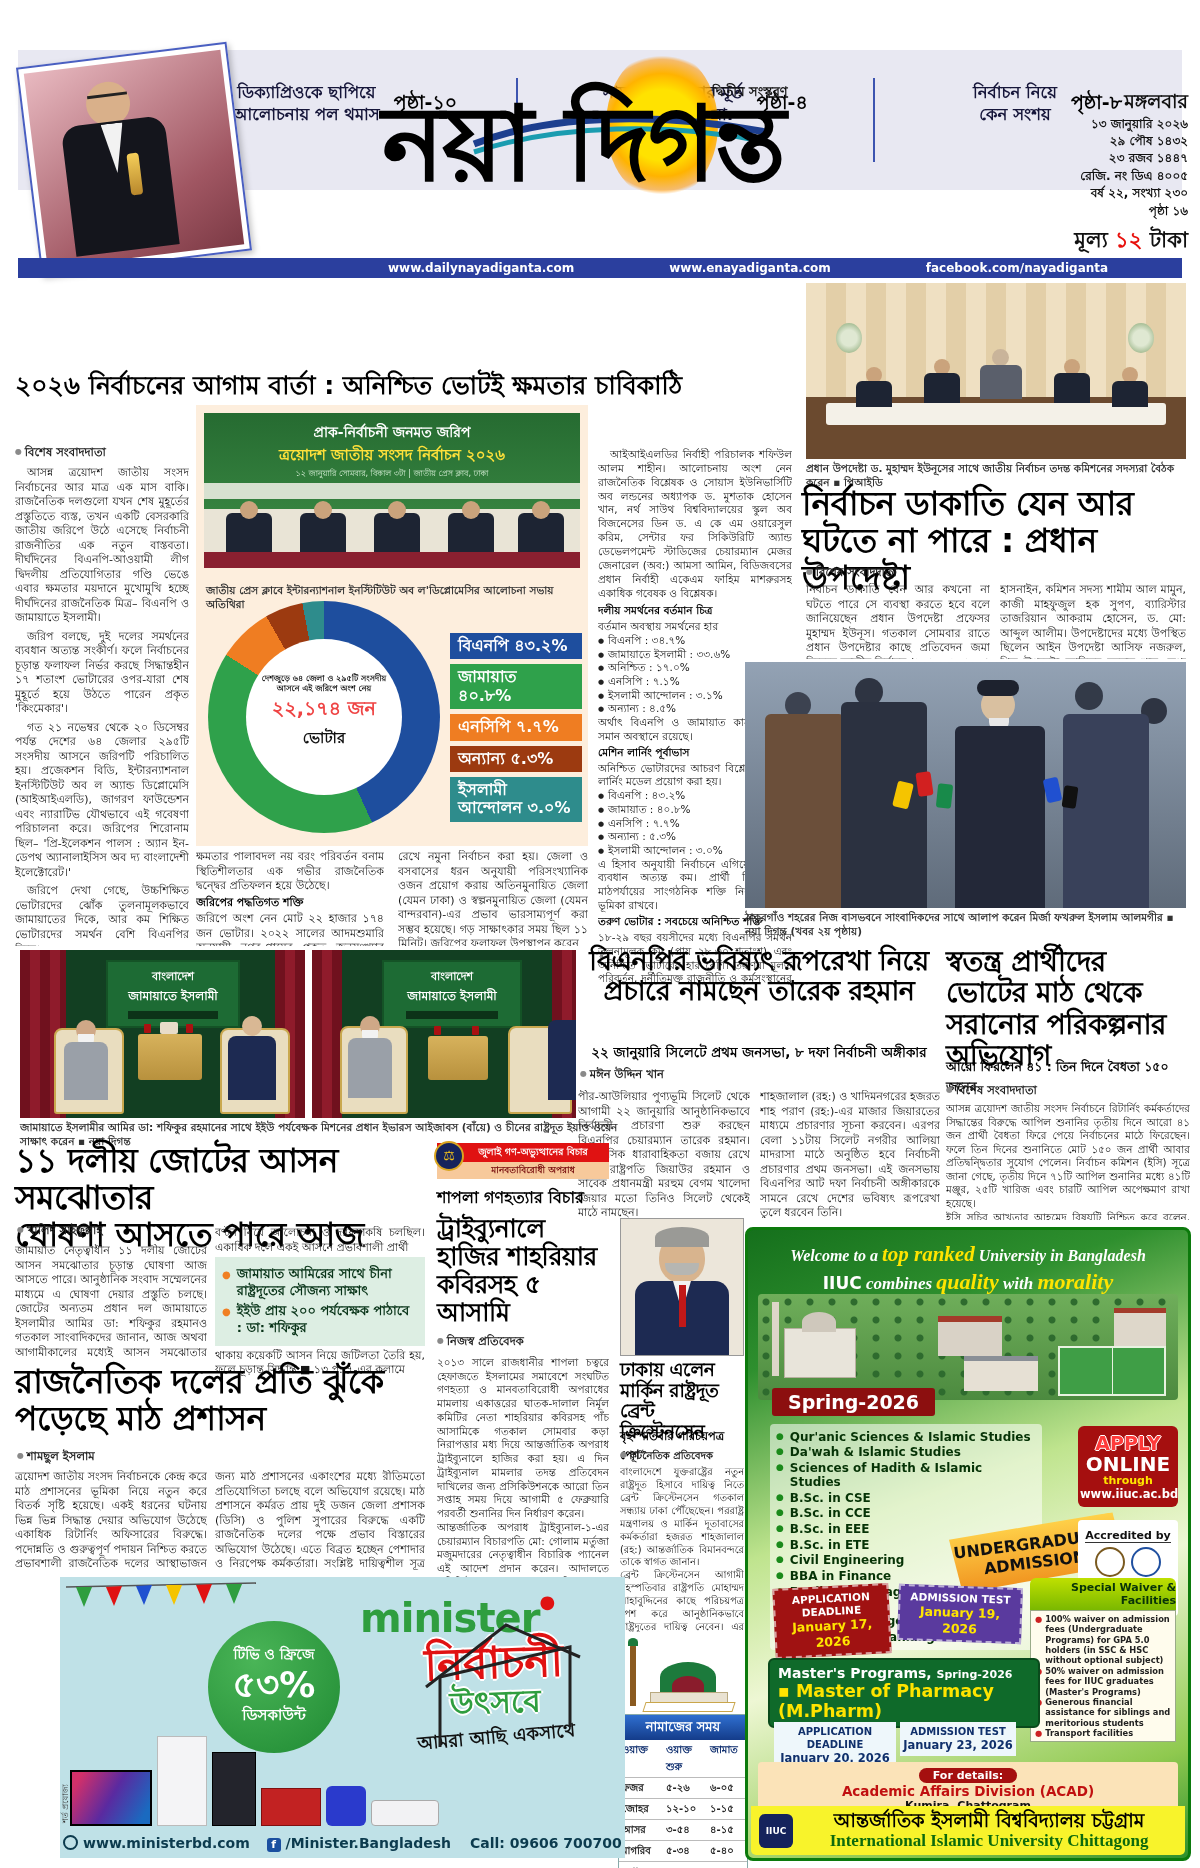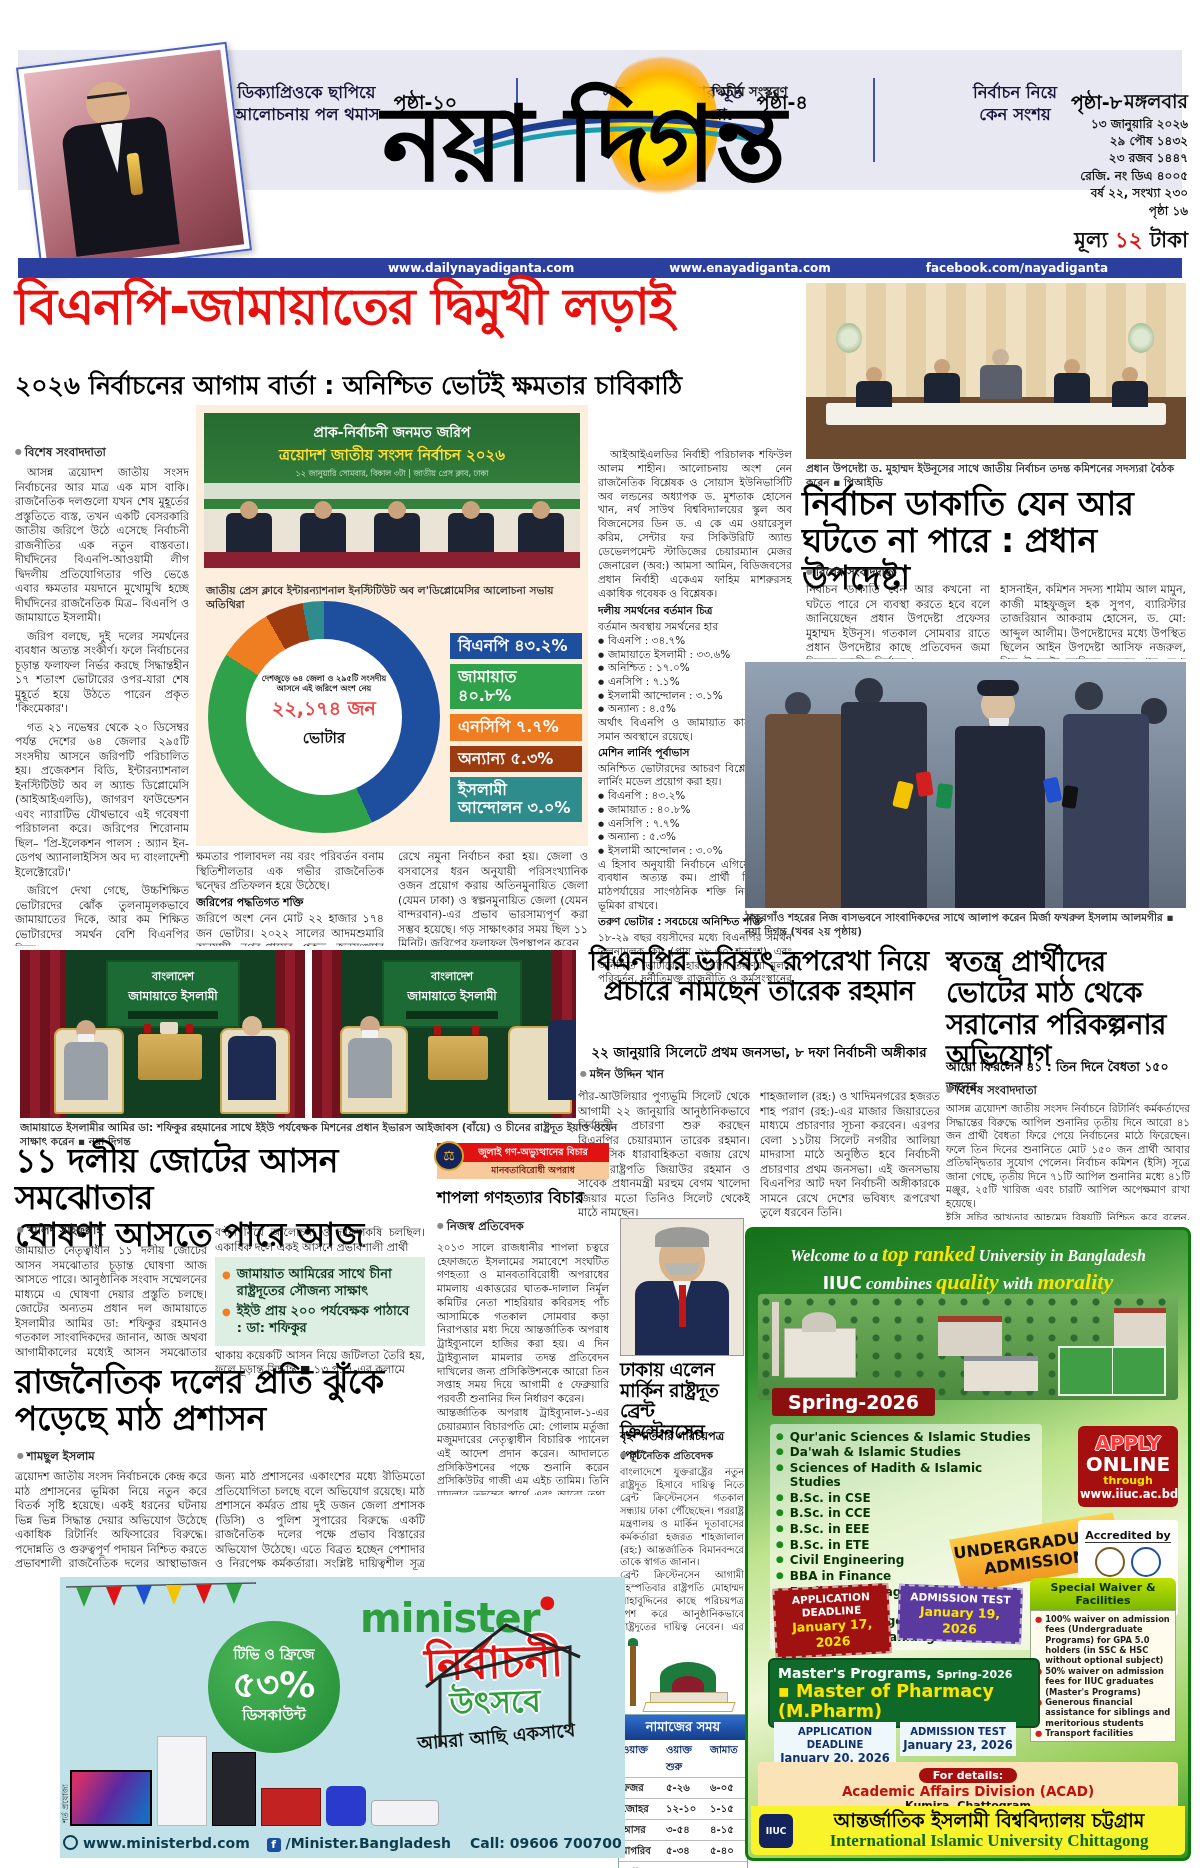--- a/index.html
+++ b/index.html
@@ -141,21 +141,20 @@
       <span>টাকা</span>
     </div>
   </div>
 
   <div class="abs urlbar">
     <span style="margin-left:370px;">www.dailynayadiganta.com</span>
     <span style="margin-left:95px;">www.enayadiganta.com</span>
     <span style="margin-left:95px;">facebook.com/nayadiganta</span>
   </div>
 
-  <div class="abs lead-hl" style="left:15px;top:282px;width:660px;">বিএনপি-জামায়াতের দ্বিমুখী লড়াই</div>
   <div class="abs lead-sub" style="left:15px;top:366px;width:660px;text-align:center;">২০২৬ নির্বাচনের আগাম বার্তা : অনিশ্চিত ভোটই ক্ষমতার চাবিকাঠি</div>
   <div class="abs byline" style="left:15px;top:444px;">বিশেষ সংবাদদাতা</div>
 
   <div class="abs bodytxt" style="left:15px;top:466px;width:174px;height:480px;">
     <p>আসন্ন ত্রয়োদশ জাতীয় সংসদ নির্বাচনের আর মাত্র এক মাস বাকি। রাজনৈতিক দলগুলো যখন শেষ মুহূর্তের প্রস্তুতিতে ব্যস্ত, তখন একটি বেসরকারি জাতীয় জরিপে উঠে এসেছে নির্বাচনী রাজনীতির এক নতুন বাস্তবতা। দীর্ঘদিনের বিএনপি-আওয়ামী লীগ দ্বিদলীয় প্রতিযোগিতার গণ্ডি ভেঙে এবার ক্ষমতার ময়দানে মুখোমুখি হচ্ছে দীর্ঘদিনের রাজনৈতিক মিত্র– বিএনপি ও জামায়াতে ইসলামী।</p>
     <p>জরিপ বলছে, দুই দলের সমর্থনের ব্যবধান অত্যন্ত সংকীর্ণ। ফলে নির্বাচনের চূড়ান্ত ফলাফল নির্ভর করছে সিদ্ধান্তহীন ১৭ শতাংশ ভোটারের ওপর-যারা শেষ মুহূর্তে হয়ে উঠতে পারেন প্রকৃত 'কিংমেকার'।</p>
     <p>গত ২১ নভেম্বর থেকে ২০ ডিসেম্বর পর্যন্ত দেশের ৬৪ জেলার ২৯৫টি সংসদীয় আসনে জরিপটি পরিচালিত হয়। প্রজেকশন বিডি, ইন্টারন্যাশনাল ইনস্টিটিউট অব ল অ্যান্ড ডিপ্লোমেসি (আইআইএলডি), জাগরণ ফাউন্ডেশন এবং ন্যারাটিভ যৌথভাবে এই গবেষণা পরিচালনা করে। জরিপের শিরোনাম ছিল– 'প্রি-ইলেকশন পালস : অ্যান ইন-ডেপথ অ্যানালাইসিস অব দ্য বাংলাদেশী ইলেক্টোরেট।'</p>
     <p>জরিপে দেখা গেছে, উচ্চশিক্ষিত ভোটারদের ঝোঁক তুলনামূলকভাবে জামায়াতের দিকে, আর কম শিক্ষিত ভোটারদের সমর্থন বেশি বিএনপির দিকে।</p>
 
   </div>
@@ -413,20 +412,21 @@
   <div class="abs bodytxt" style="left:215px;top:1470px;width:210px;height:100px;white-space:pre-line;">জন্য মাঠ প্রশাসনের একাংশের মধ্যে রীতিমতো প্রতিযোগিতা চলছে বলে অভিযোগ রয়েছে। মাঠ প্রশাসনে কর্মরত প্রায় দুই ডজন জেলা প্রশাসক (ডিসি) ও পুলিশ সুপারের বিরুদ্ধে একটি রাজনৈতিক দলের পক্ষে প্রভাব বিস্তারের অভিযোগ উঠেছে। এতে বিব্রত হচ্ছেন পেশাদার ও নিরপেক্ষ কর্মকর্তারা। সংশ্লিষ্ট দায়িত্বশীল সূত্র এসব তথ্য নিশ্চিত করেছে।
 গত বুধবার প্রধান ■ ১৩ পৃ: ৩-এর কলামে</div>
 
   <div class="abs" style="left:437px;top:1143px;width:172px;">
     <div style="position:relative;">
       <div class="trib-logo">⚖</div>
       <div class="trib-red">জুলাই গণ-অভ্যুত্থানের বিচার</div>
       <div class="trib-org">মানবতাবিরোধী অপরাধ</div>
     </div>
     <div class="kicker" style="font-size:16px;margin-top:6px;">শাপলা গণহত্যার বিচার</div>
+    <div class="hl h25" style="margin-top:3px;">ট্রাইব্যুনালে হাজির শাহরিয়ার কবিরসহ ৫ আসামি</div>
     <div class="byline" style="margin-top:6px;">নিজস্ব প্রতিবেদক</div>
     <div class="bodytxt" style="margin-top:4px;height:254px;font-size:10.4px;white-space:pre-line;">২০১৩ সালে রাজধানীর শাপলা চত্বরে হেফাজতে ইসলামের সমাবেশে সংঘটিত গণহত্যা ও মানবতাবিরোধী অপরাধের মামলায় একাত্তরের ঘাতক-দালাল নির্মূল কমিটির নেতা শাহরিয়ার কবিরসহ পাঁচ আসামিকে গতকাল সোমবার কড়া নিরাপত্তার মধ্য দিয়ে আন্তর্জাতিক অপরাধ ট্রাইব্যুনালে হাজির করা হয়। এ দিন ট্রাইব্যুনাল মামলার তদন্ত প্রতিবেদন দাখিলের জন্য প্রসিকিউশনকে আরো তিন সপ্তাহ সময় দিয়ে আগামী ৫ ফেব্রুয়ারি পরবর্তী শুনানির দিন নির্ধারণ করেন।
 আন্তর্জাতিক অপরাধ ট্রাইব্যুনাল-১-এর চেয়ারম্যান বিচারপতি মো: গোলাম মর্তুজা মজুমদারের নেতৃত্বাধীন বিচারিক প্যানেল এই আদেশ প্রদান করেন। আদালতে প্রসিকিউশনের পক্ষে শুনানি করেন প্রসিকিউটর গাজী এম এইচ তামিম। তিনি মামলার তদন্তের স্বার্থে এবং আরো তথ্য-উপাত্ত সংগ্রহের জন্য তিন সপ্তাহ সময় প্রার্থনা করেন। শুনানি শেষে ট্রাইব্যুনাল আবেদন মঞ্জুর করে ■ ১৩ পৃ: ৫-এর কলামে</div>
   </div>
 
   <div class="photo" style="left:620px;top:1218px;width:122px;height:136px;background:#ece6da;border:1px solid #999;">
     <div class="abs" style="left:38px;top:14px;width:46px;height:50px;background:#d8b48e;border-radius:50% 50% 46% 46%;"></div>
     <div class="abs" style="left:34px;top:8px;width:54px;height:20px;background:#9a9a96;border-radius:50% 50% 0 0;"></div>
     <div class="abs" style="left:44px;top:44px;width:34px;height:12px;background:#b6b6b2;border-radius:0 0 10px 10px;"></div>
     <div class="abs" style="left:14px;top:62px;width:94px;height:74px;background:#1d2a52;border-radius:14px 14px 0 0;"></div>
@@ -619,21 +619,21 @@
     </div>
     <div class="abs tagbox" style="left:26px;top:356px;width:104px;background:#a01212;transform:rotate(-3deg);">
       <div>APPLICATION DEADLINE</div>
       <div style="font-size:12.5px;color:#ffe400;">January 17, 2026</div>
     </div>
     <div class="abs tagbox" style="left:150px;top:356px;width:112px;background:#5a3a9e;transform:rotate(2deg);">
       <div>ADMISSION TEST</div>
       <div style="font-size:12.5px;color:#ffe400;">January 19, 2026</div>
     </div>
     <div class="abs" style="left:282px;top:348px;width:146px;">
-      <div style="background:linear-gradient(#bfe000,#7ab800);color:#083308;font-weight:900;font-size:11px;text-align:center;padding:3px 0;border-radius:6px 6px 0 0;">Special Waiver &amp; Facilities</div>
+      <div style="background:linear-gradient(#bfe000,#7ab800);color:#083308;font-weight:900;font-size:11px;text-align:right;padding:3px 0;border-radius:6px 6px 0 0;">Special Waiver &amp; Facilities</div>
       <div style="background:#fffced;border:1px solid #9a8;padding:3px 4px;">
 
       <div class="fineprint" style="display:flex;gap:3px;">
             <span style="color:#c22;">●</span>
             <span>100% waiver on admission fees (Undergraduate Programs) for GPA 5.0 holders (in SSC &amp; HSC without optional subject)</span>
           </div>
           <div class="fineprint" style="display:flex;gap:3px;">
             <span style="color:#c22;">●</span>
             <span>50% waiver on admission fees for IIUC graduates (Master's Programs)</span>
           </div>

